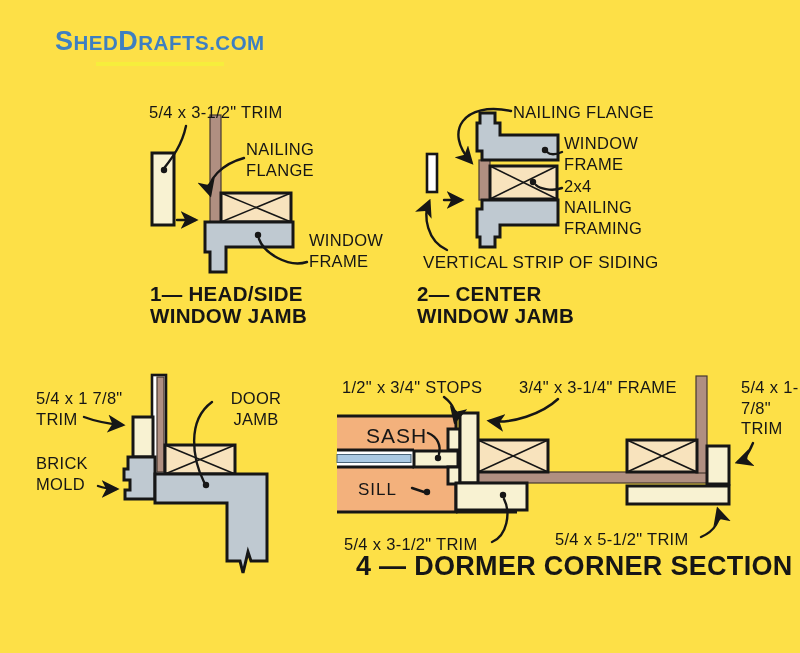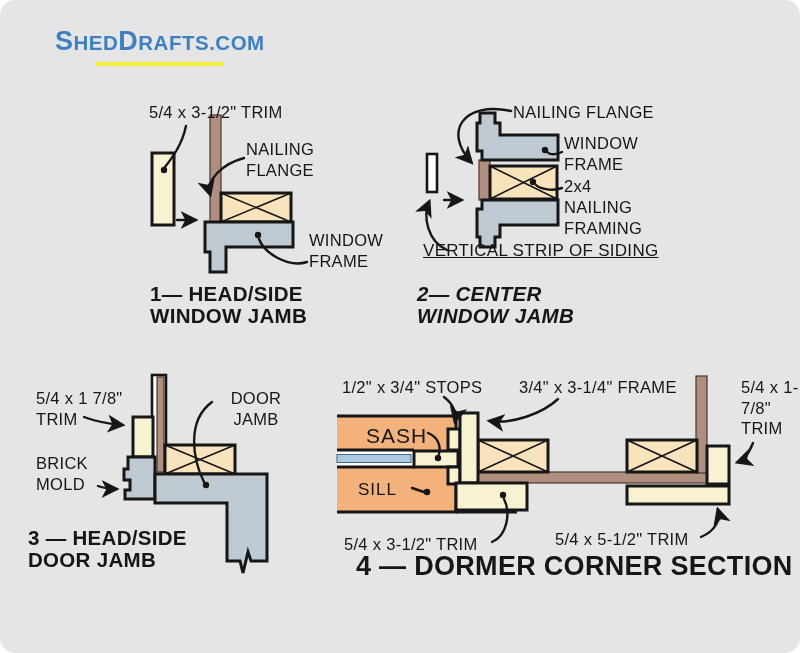--- a/index.html
+++ b/index.html
@@ -1,22 +1,22 @@
 <!DOCTYPE html>
 <html style="--brand_blue: #3e7fc1; --underline_yellow: #f6ee3c; --line_black: #161616; --wood_cream: #f8f2d2; --framing_wheat: #f8e3bd; --frame_gray: #bfc9d1; --siding_brown: #b08f81; --sash_orange: #f3b17c; --glass_blue: #aac9e3;"><head>
 <meta charset="utf-8">
 <style>
   :root{
     --brand_blue:#3e7fc1; --underline_yellow:#f6ee3c; --line_black:#161616;
     --wood_cream:#f8f2d2; --framing_wheat:#f8e3bd; --frame_gray:#bfc9d1;
     --siding_brown:#b08f81; --sash_orange:#f3b17c; --glass_blue:#aac9e3;
   }
   html,body{margin:0;padding:0;background:#fff;}
-  .canvas{position:relative;width:800px;height:653px;background:#e5e5e5;overflow:hidden;
-          font-family:"Liberation Sans",sans-serif;color:var(--line_black);border-radius:15px;}
+  .canvas{position:relative;width:800px;height:653px;background:#fde047;overflow:hidden;
+          font-family:"Liberation Sans",sans-serif;color:var(--line_black);}
   .canvas svg{position:absolute;left:0;top:0;}
   .lbl{position:absolute;font-size:16.5px;line-height:21px;letter-spacing:.3px;white-space:normal;}
   .nowrap{white-space:nowrap;}
   .cap{position:absolute;font-weight:700;font-size:20.5px;line-height:22px;letter-spacing:.3px;}
   .logo{position:absolute;left:55px;top:26px;font-weight:700;color:var(--brand_blue);letter-spacing:.5px;}
   .lg-big{font-size:27px;text-transform:uppercase;}
   .lg-small{font-size:20.5px;text-transform:uppercase;}
   .logo-underline{position:absolute;left:96px;top:62px;width:128px;height:4px;background:var(--underline_yellow);}
   
   .s-cream{fill:var(--wood_cream);stroke:var(--line_black);stroke-width:3;}
@@ -141,27 +141,26 @@
   <div class="logo-underline"></div>
 
   <div class="lbl nowrap" style="left:149px;top:102px;">5/4 x 3-1/2" TRIM</div>
   <div class="lbl" style="left:246px;top:139px;width:92px;">NAILING FLANGE</div>
   <div class="lbl" style="left:309px;top:230px;width:92px;">WINDOW FRAME</div>
   <div class="cap" style="left:150px;top:283px;width:180px;">1— HEAD/SIDE WINDOW JAMB</div>
 
   <div class="lbl nowrap" style="left:513px;top:102px;">NAILING FLANGE</div>
   <div class="lbl" style="left:564px;top:133px;width:92px;">WINDOW FRAME</div>
   <div class="lbl" style="left:564px;top:176px;width:92px;">2x4 NAILING FRAMING</div>
-  <div class="lbl nowrap" style="left:423px;top:240px;font-size:17px;text-decoration:underline;">VERTICAL STRIP OF SIDING</div>
-  <div class="cap" style="left:417px;top:283px;width:180px;font-style:italic;">2— CENTER WINDOW JAMB</div>
+  <div class="lbl nowrap" style="left:423px;top:252px;font-size:17px;">VERTICAL STRIP OF SIDING</div>
+  <div class="cap" style="left:417px;top:283px;width:180px;">2— CENTER WINDOW JAMB</div>
 
   <div class="lbl" style="left:36px;top:388px;width:106px;">5/4 x 1 7/8" TRIM</div>
   <div class="lbl" style="left:36px;top:453px;width:92px;">BRICK MOLD</div>
   <div class="lbl" style="left:212px;top:388px;width:88px;text-align:center;">DOOR JAMB</div>
-  <div class="cap" style="left:28px;top:527px;width:190px;">3 — HEAD/SIDE DOOR JAMB</div>
 
   <div class="lbl nowrap" style="left:342px;top:377px;">1/2" x 3/4" STOPS</div>
   <div class="lbl nowrap" style="left:519px;top:377px;">3/4" x 3-1/4" FRAME</div>
   <div class="lbl" style="left:741px;top:377px;width:60px;line-height:20.5px;">5/4 x 1-7/8" TRIM</div>
   <div class="lbl nowrap" style="left:366px;top:425px;font-size:21px;letter-spacing:1px;">SASH</div>
   <div class="lbl nowrap" style="left:358px;top:479px;font-size:17px;letter-spacing:1px;">SILL</div>
   <div class="lbl nowrap" style="left:344px;top:534px;">5/4 x 3-1/2" TRIM</div>
   <div class="lbl nowrap" style="left:555px;top:529px;">5/4 x 5-1/2" TRIM</div>
   <div class="cap nowrap" style="left:356px;top:555px;font-size:27px;">4 — DORMER CORNER SECTION</div>
 

